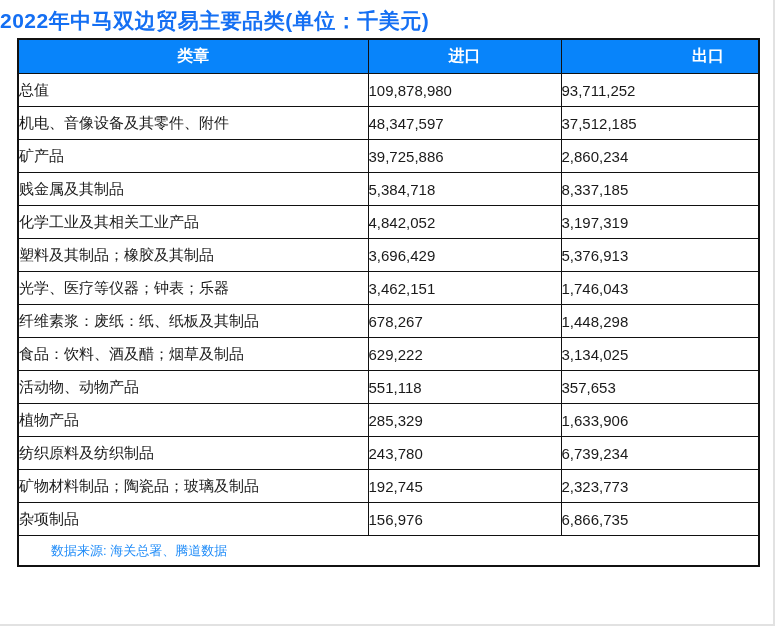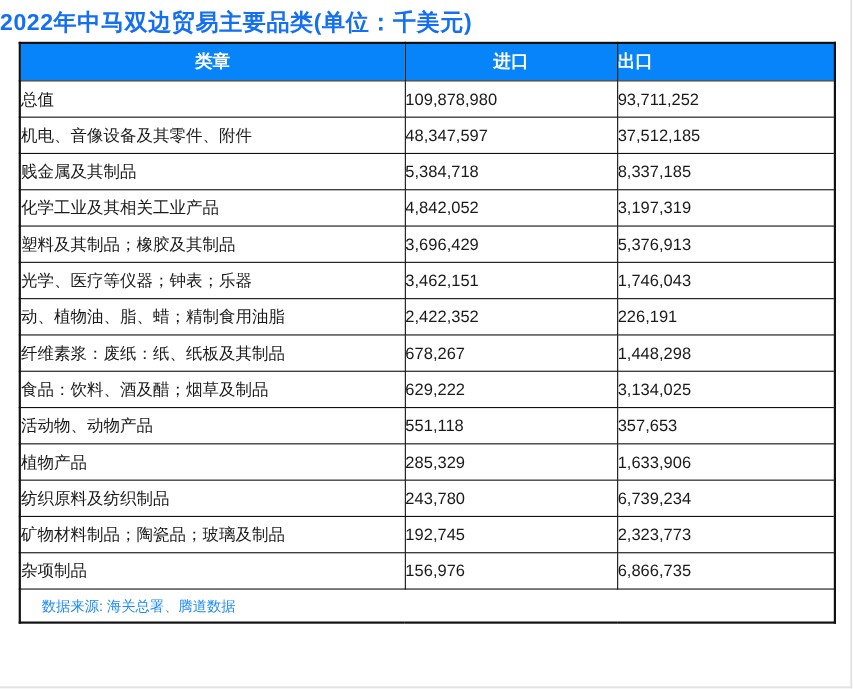--- a/index.html
+++ b/index.html
@@ -48,27 +48,27 @@
     white-space: nowrap;
   }
   .trade-table thead th {
     background: var(--header-bg, #0884fa);
     color: var(--header-fg, #ffffff);
     font-size: 16px;
     font-weight: bold;
     height: 33px;
   }
   .trade-table thead th.col-exp {
-    text-align: left;
+    text-align: right;
     padding-right: 34px;
   }
   .trade-table tbody td.cell-cat { font-weight: 400; }
   .trade-table tfoot td {
     text-align: left;
-    padding-left: 19px;
+    padding-left: 32px;
     height: 29px;
     font-size: 13px;
     color: var(--footer-color, #1e8bf8);
     font-weight: 400;
   }
 </style>
 </head>
 <body>
 
 <div class="frame"></div>
@@ -93,43 +93,43 @@
         <td class="cell-cat">总值</td>
         <td class="cell-imp">109,878,980</td>
         <td class="cell-exp">93,711,252</td>
       </tr>
       <tr>
         <td class="cell-cat">机电、音像设备及其零件、附件</td>
         <td class="cell-imp">48,347,597</td>
         <td class="cell-exp">37,512,185</td>
       </tr>
       <tr>
+        <td class="cell-cat">矿产品</td>
+        <td class="cell-imp">39,725,886</td>
+        <td class="cell-exp">2,860,234</td>
+      </tr>
+      <tr>
         <td class="cell-cat">贱金属及其制品</td>
         <td class="cell-imp">5,384,718</td>
         <td class="cell-exp">8,337,185</td>
       </tr>
       <tr>
         <td class="cell-cat">化学工业及其相关工业产品</td>
         <td class="cell-imp">4,842,052</td>
         <td class="cell-exp">3,197,319</td>
       </tr>
       <tr>
         <td class="cell-cat">塑料及其制品；橡胶及其制品</td>
         <td class="cell-imp">3,696,429</td>
         <td class="cell-exp">5,376,913</td>
       </tr>
       <tr>
         <td class="cell-cat">光学、医疗等仪器；钟表；乐器</td>
         <td class="cell-imp">3,462,151</td>
         <td class="cell-exp">1,746,043</td>
-      </tr>
-      <tr>
-        <td class="cell-cat">动、植物油、脂、蜡；精制食用油脂</td>
-        <td class="cell-imp">2,422,352</td>
-        <td class="cell-exp">226,191</td>
       </tr>
       <tr>
         <td class="cell-cat">纤维素浆：废纸：纸、纸板及其制品</td>
         <td class="cell-imp">678,267</td>
         <td class="cell-exp">1,448,298</td>
       </tr>
       <tr>
         <td class="cell-cat">食品：饮料、酒及醋；烟草及制品</td>
         <td class="cell-imp">629,222</td>
         <td class="cell-exp">3,134,025</td>

